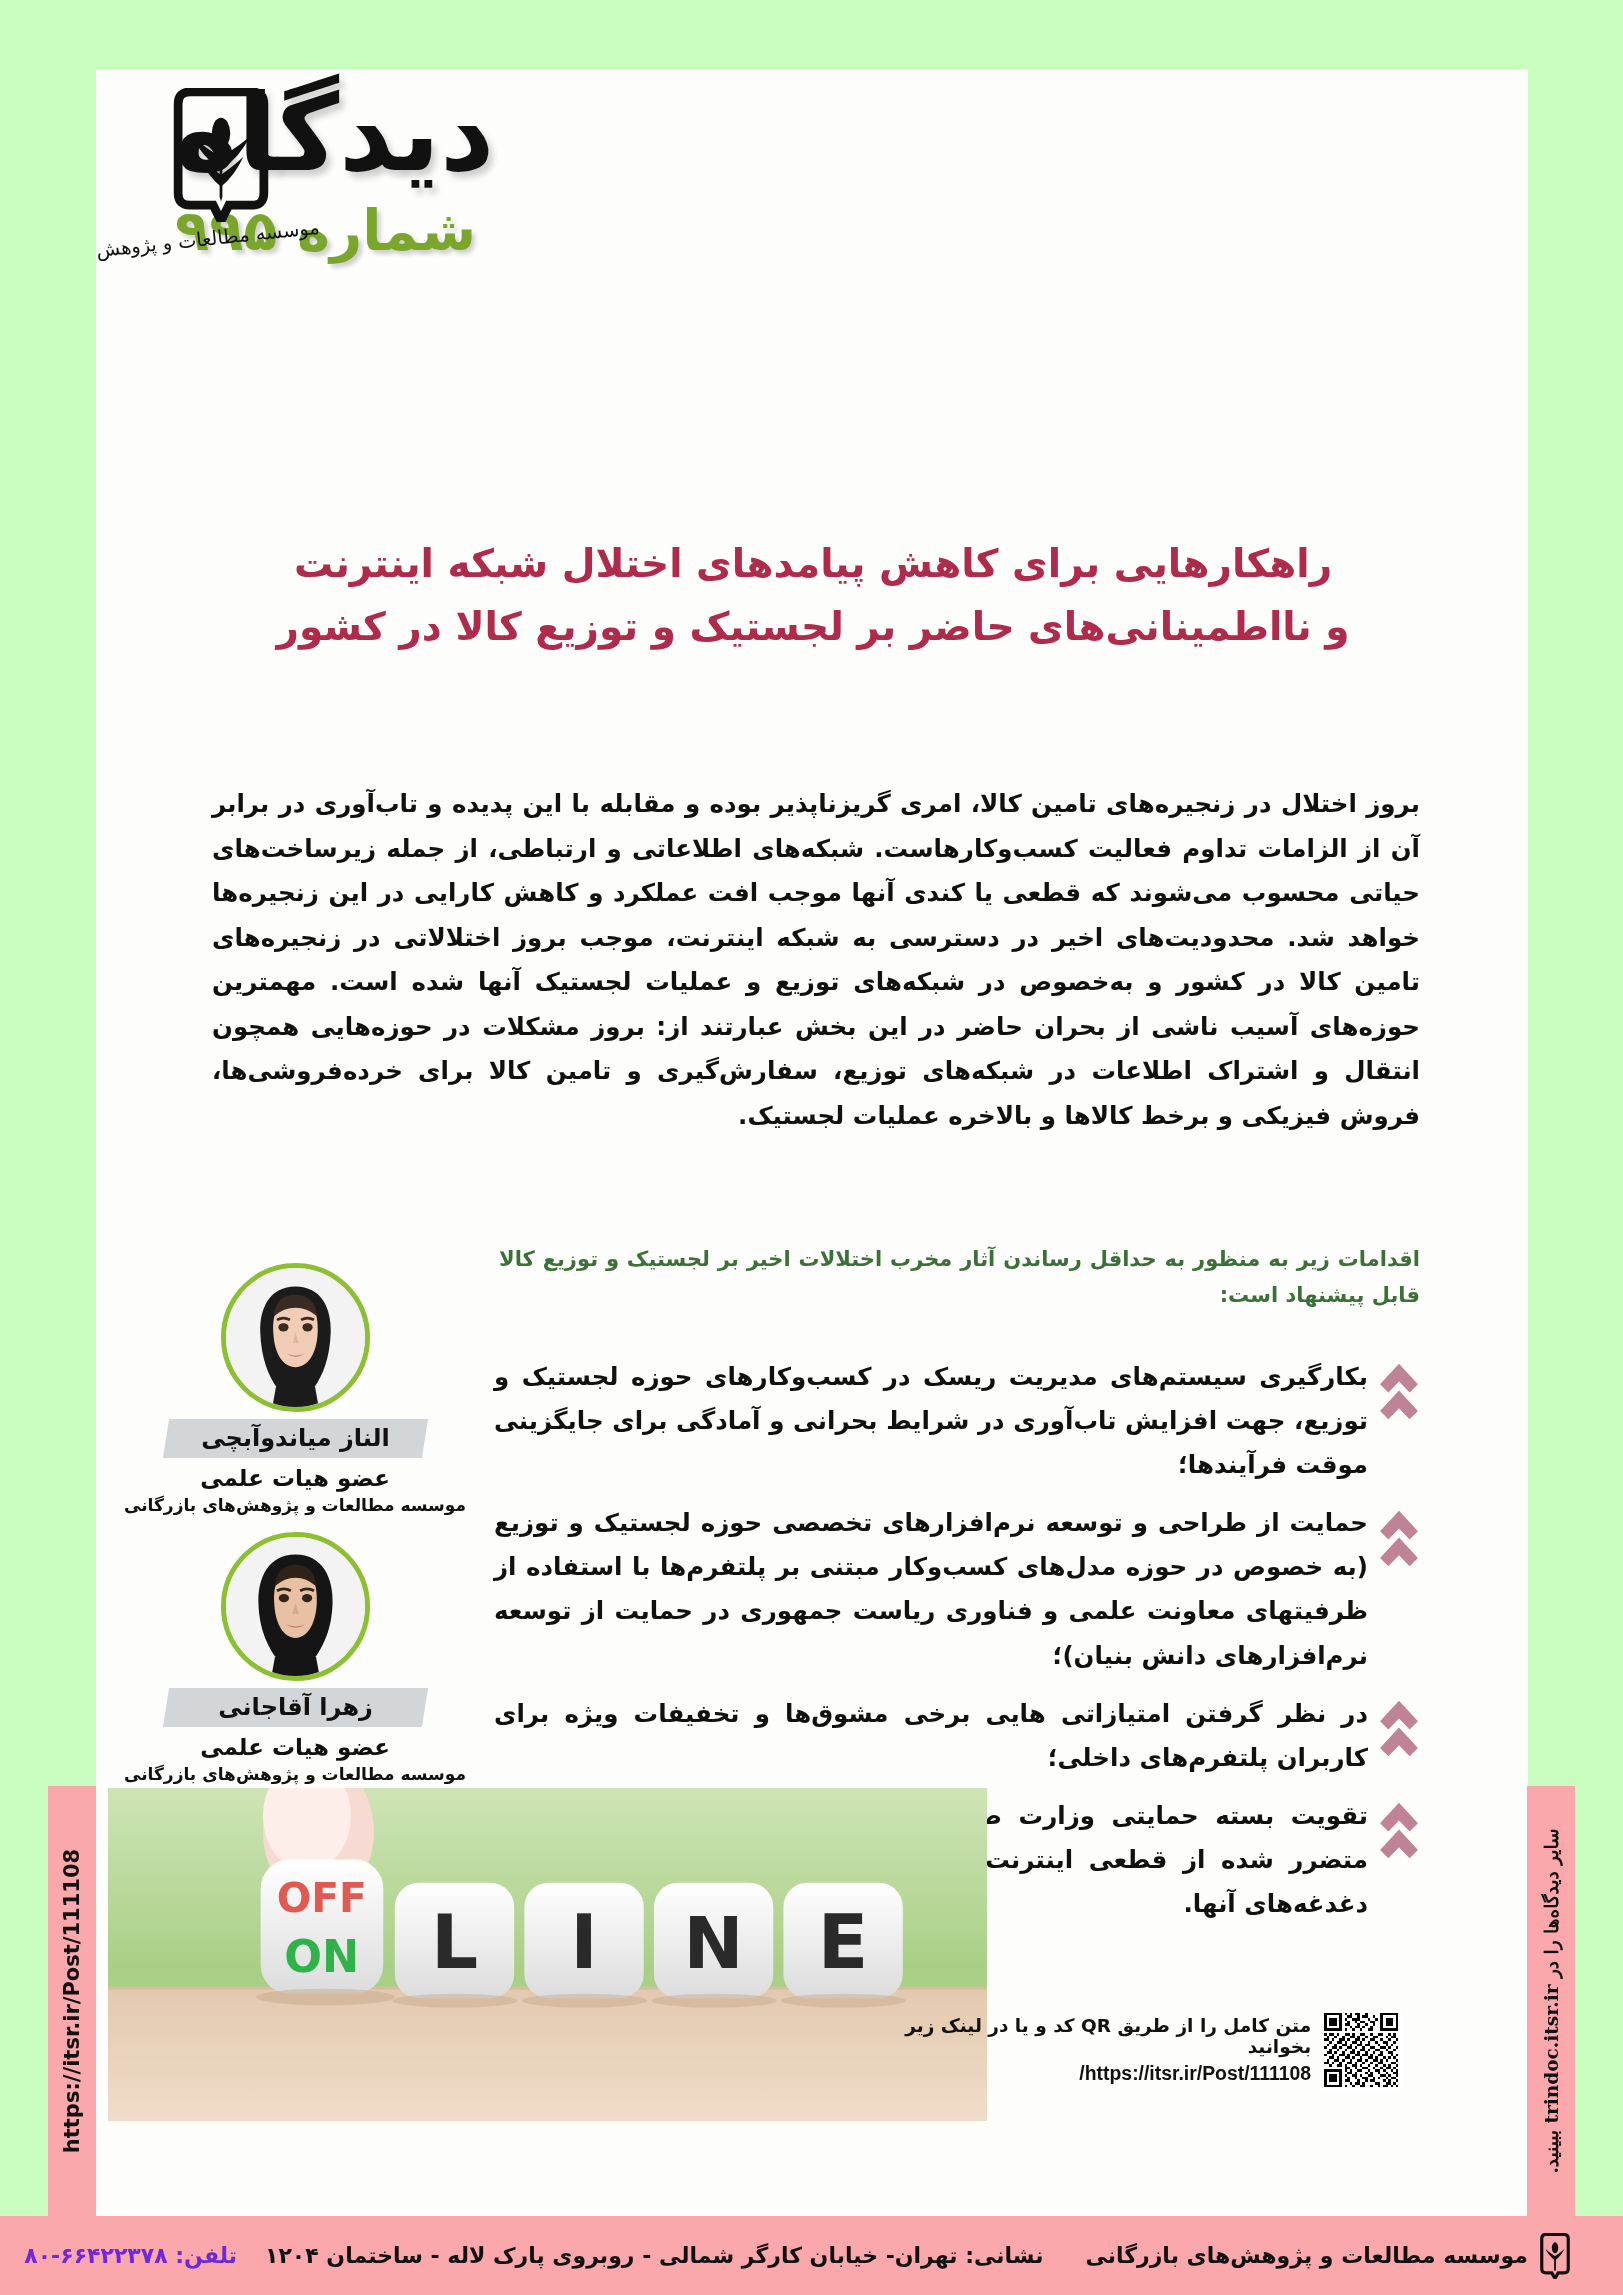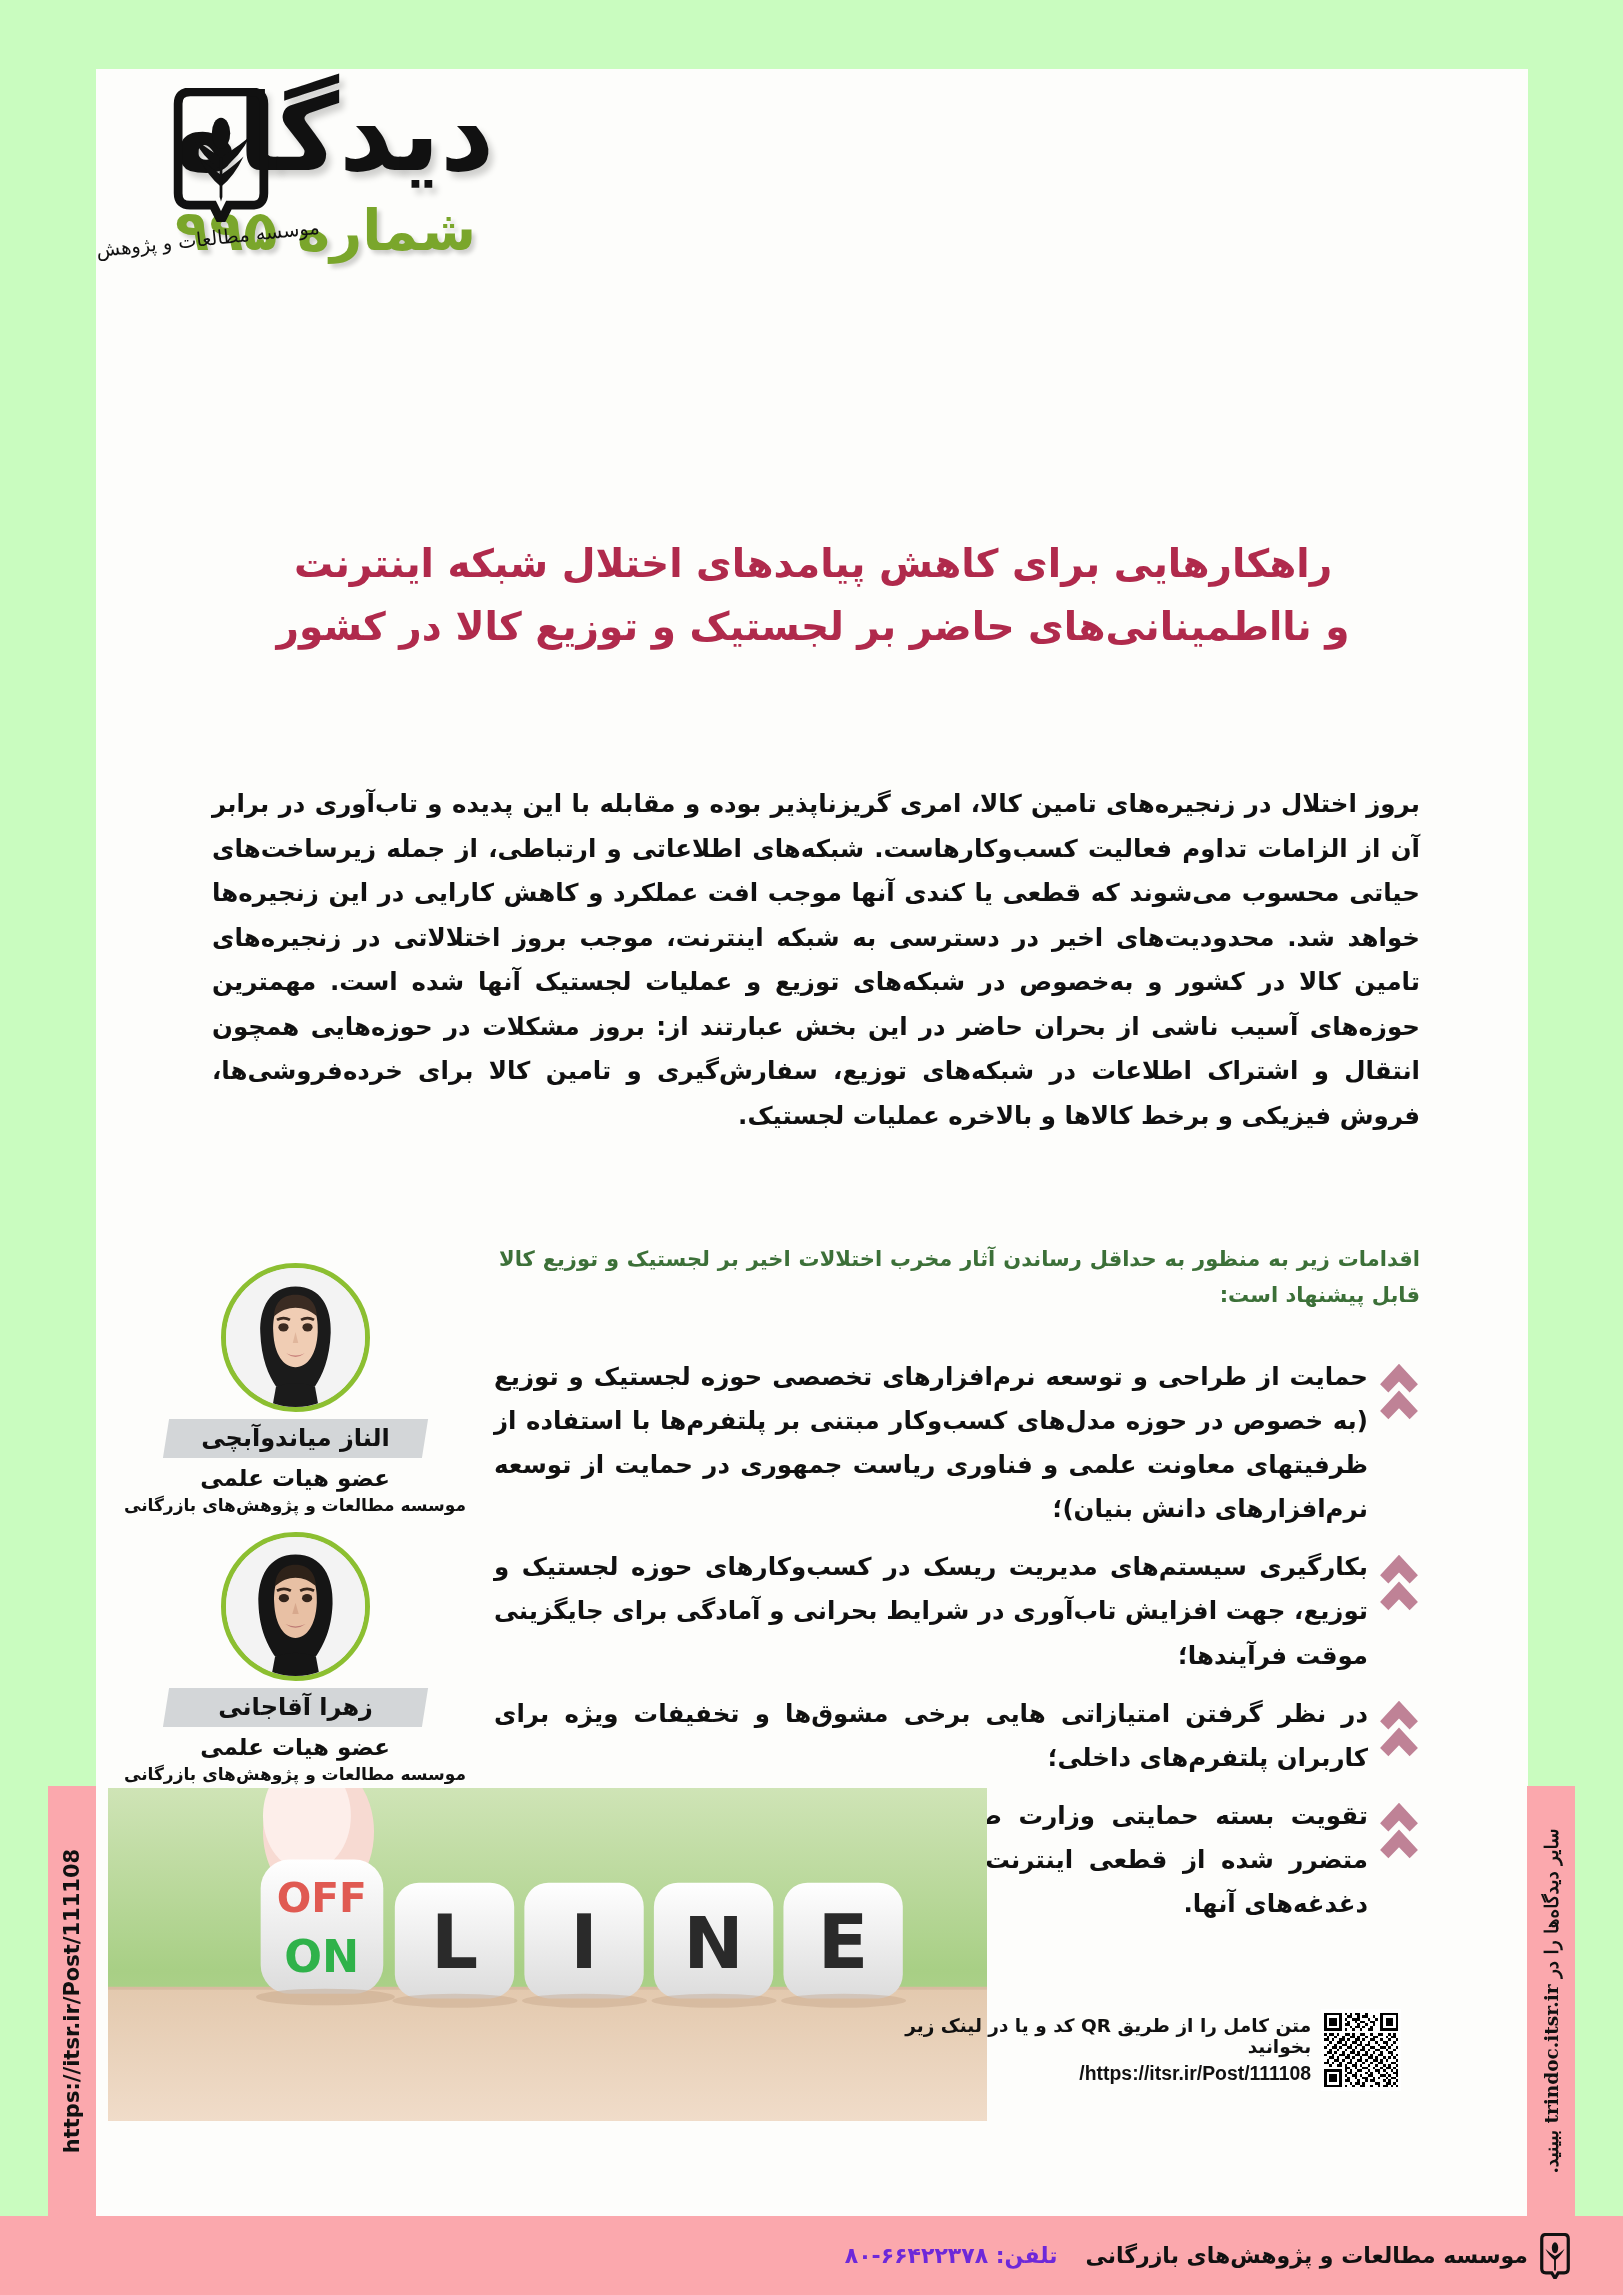--- a/index.html
+++ b/index.html
@@ -217,29 +217,29 @@
 
   <div class="section-head">اقدامات زیر به منظور به حداقل رساندن آثار مخرب اختلالات اخیر بر لجستیک و توزیع کالا قابل پیشنهاد است:</div>
 
   <div class="reco-list">
 
     <div class="reco">
       <svg class="chev" viewBox="0 0 86 130">
         <path d="M43 4 L84 48 L66 66 L43 42 L20 66 L2 48 Z" fill="#bf8296"></path>
         <path d="M43 62 L84 106 L66 124 L43 100 L20 124 L2 106 Z" fill="#bf8296"></path>
       </svg>
-      <div class="reco-text">حمایت از طراحی و توسعه نرم‌افزارهای تخصصی حوزه لجستیک و توزیع (به خصوص در حوزه مدل‌های کسب‌وکار مبتنی بر پلتفرم‌ها با استفاده از ظرفیتهای معاونت علمی و فناوری ریاست جمهوری در حمایت از توسعه نرم‌افزارهای دانش بنیان)؛</div>
+      <div class="reco-text">بکارگیری سیستم‌های مدیریت ریسک در کسب‌وکارهای حوزه لجستیک و توزیع، جهت افزایش تاب‌آوری در شرایط بحرانی و آمادگی برای جایگزینی موقت فرآیندها؛</div>
     </div>
 
     <div class="reco">
       <svg class="chev" viewBox="0 0 86 130">
         <path d="M43 4 L84 48 L66 66 L43 42 L20 66 L2 48 Z" fill="#bf8296"></path>
         <path d="M43 62 L84 106 L66 124 L43 100 L20 124 L2 106 Z" fill="#bf8296"></path>
       </svg>
-      <div class="reco-text">بکارگیری سیستم‌های مدیریت ریسک در کسب‌وکارهای حوزه لجستیک و توزیع، جهت افزایش تاب‌آوری در شرایط بحرانی و آمادگی برای جایگزینی موقت فرآیندها؛</div>
+      <div class="reco-text">حمایت از طراحی و توسعه نرم‌افزارهای تخصصی حوزه لجستیک و توزیع (به خصوص در حوزه مدل‌های کسب‌وکار مبتنی بر پلتفرم‌ها با استفاده از ظرفیتهای معاونت علمی و فناوری ریاست جمهوری در حمایت از توسعه نرم‌افزارهای دانش بنیان)؛</div>
     </div>
 
     <div class="reco">
       <svg class="chev" viewBox="0 0 86 130">
         <path d="M43 4 L84 48 L66 66 L43 42 L20 66 L2 48 Z" fill="#bf8296"></path>
         <path d="M43 62 L84 106 L66 124 L43 100 L20 124 L2 106 Z" fill="#bf8296"></path>
       </svg>
       <div class="reco-text">در نظر گرفتن امتیازاتی هایی برخی مشوق‌ها و تخفیفات ویژه برای کاربران پلتفرم‌های داخلی؛</div>
     </div>
 
@@ -605,15 +605,16 @@
 
 <div class="footer">
   <svg class="footer-logo" viewBox="0 0 70 100">
     <path d="M6 12 Q6 3 15 3 H55 Q64 3 64 12 V78 Q64 87 55 87 H42 L35 99 L28 87 H15 Q6 87 6 78 Z" fill="none" stroke="#111" stroke-width="7"></path>
     <ellipse cx="35" cy="32" rx="7" ry="12" fill="#111"></ellipse>
     <path d="M35 50 Q20 40 14 34 Q22 50 35 60 Z" fill="#111"></path>
     <path d="M35 50 Q50 40 56 34 Q48 50 35 60 Z" fill="#111"></path>
     <path d="M33 50 H37 V80 L35 84 L33 80 Z" fill="#111"></path>
   </svg>
   <div class="footer-org">موسسه مطالعات و پژوهش‌های بازرگانی</div>
+  <div class="footer-addr">نشانی:  تهران- خیابان کارگر شمالی - روبروی پارک لاله - ساختمان ۱۲۰۴</div>
   <div class="footer-tel">تلفن:  ۶۶۴۲۲۳۷۸-۸۰</div>
 </div>
 
 
 </body></html>

